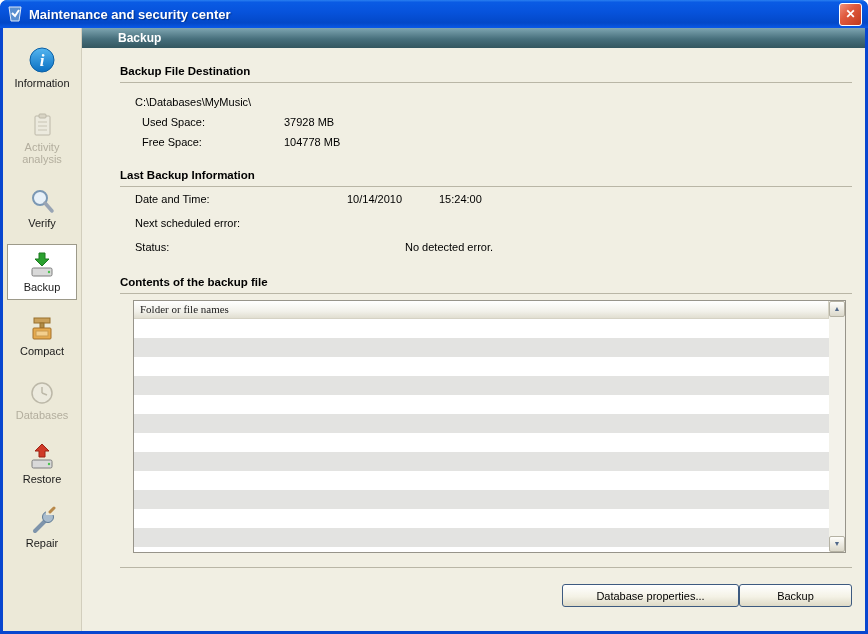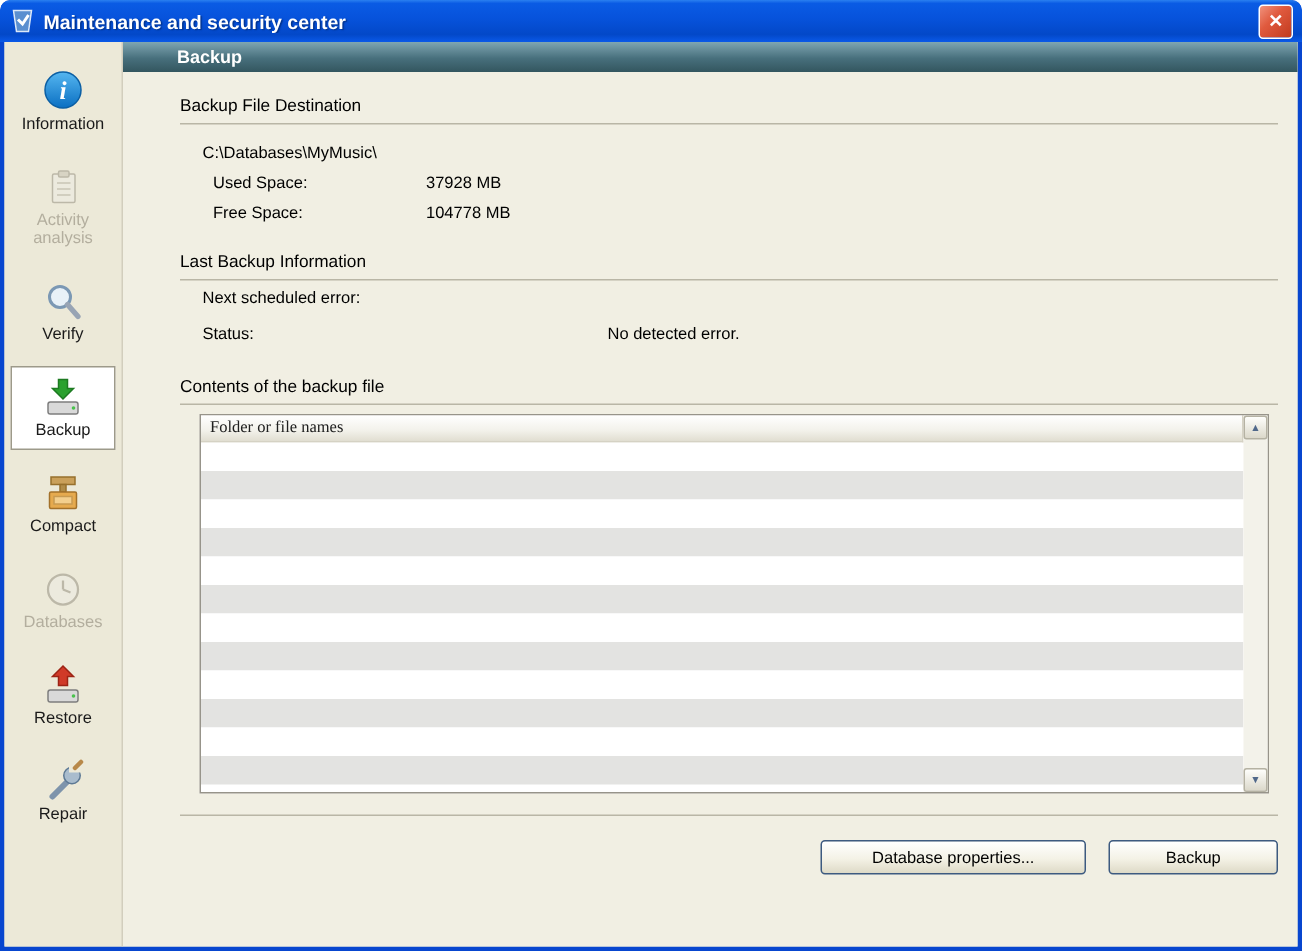--- a/index.html
+++ b/index.html
@@ -19,42 +19,42 @@
   .side-item{display:flex;flex-direction:column;align-items:center;gap:1px;margin:4px 4px;padding:5px 0 6px;border:1px solid transparent;
     font-size:11px;text-align:center;color:#1a1a1a;cursor:pointer;line-height:12px;}
   .side-item.selected{background:#ffffff;border-color:#9d9a8a;}
   .side-item.disabled{color:#b3ae9e;cursor:default;}
   .side-item .icon svg{display:block;}
   
   .main{flex:1;display:flex;flex-direction:column;background:#f1efe3;min-width:0;}
   .main-header{height:20px;flex:0 0 auto;color:#fff;font-weight:bold;font-size:12px;line-height:20px;padding-left:36px;
     background:linear-gradient(180deg,#7fa6b2 0%,#476f7c 55%,#33565f 100%);}
   .content{flex:1;padding:0 13px 0 38px;position:relative;}
-  .sec-title{font-weight:normal;font-size:11.5px;margin-top:17px;color:#000;}
+  .sec-title{font-weight:bold;font-size:11.5px;margin-top:17px;color:#000;}
   .sec-line{border-top:1px solid #b9b6a6;margin-top:5px;height:0;}
   .path-row{margin:9px 0 0 15px;font-size:11px;line-height:20px;color:#000;}
   .kv{display:flex;margin-left:22px;font-size:11px;line-height:20px;color:#000;}
   .kv .k{width:142px;flex:0 0 auto;}
   .kv2{display:flex;margin-left:15px;font-size:11px;line-height:24px;color:#000;}
   .kv2 .k{width:212px;flex:0 0 auto;}
   .kv2 .date{width:92px;flex:0 0 auto;}
   .kv2 .k-status{width:270px;flex:0 0 auto;}
   
   .listbox{position:relative;margin:6px 0 0 13px;width:713px;height:253px;box-sizing:border-box;border:1px solid #97948a;background:#fff;font-family:Liberation Serif, serif;}
   .lb-header{position:absolute;top:0;left:0;right:16px;height:18px;box-sizing:border-box;font-size:11px;line-height:17px;padding-left:6px;color:#202020;
     background:linear-gradient(180deg,#ffffff 0%,#f2f1ea 60%,#e1ded1 100%);border-bottom:1px solid #d5d2c4;border-right:1px solid #d5d2c4;}
   .lb-rows{position:absolute;top:18px;left:0;right:16px;bottom:0;overflow:hidden;}
   .trow{height:19px;background:#ffffff;}
   .trow.alt{background:#e3e3e1;}
   .lb-scroll{position:absolute;top:0;right:0;bottom:0;width:16px;background:#f3f2ea;display:flex;flex-direction:column;justify-content:space-between;}
   .sbtn{height:16px;box-sizing:border-box;display:flex;align-items:center;justify-content:center;font-size:7px;color:#50688a;cursor:pointer;
     background:linear-gradient(180deg,#fefefb,#dbd8ca);border:1px solid #b5b2a3;border-radius:2px;}
   
   .footer-line{border-top:1px solid #b9b6a6;margin-top:14px;height:0;}
-  .footer-btns{display:flex;justify-content:flex-end;gap:15px;margin-top:16px;}
+  .footer-btns{display:flex;justify-content:flex-end;margin-top:16px;}
   .xp-btn{height:23px;box-sizing:border-box;font-size:11px;font-family:"Liberation Sans",sans-serif;color:#000;cursor:pointer;
     background:linear-gradient(180deg,#ffffff 0%,#f4f2e6 55%,#dedac7 100%);border:1px solid #3d5a80;border-radius:3px;}
   .btn-props{width:177px;}
   .btn-backup{width:113px;}
 </style>
 </head>
 <body>
 
 <div class="window">
 
@@ -184,20 +184,25 @@
           <span class="v">37928 MB</span>
         </div>
         <div class="kv">
           <span class="k">Free Space:</span>
           <span class="v">104778 MB</span>
         </div>
 
         <div class="sec-title">Last Backup Information</div>
         <div class="sec-line"></div>
         <div class="kv2">
+          <span class="k">Date and Time:</span>
+          <span class="date">10/14/2010</span>
+          <span class="time">15:24:00</span>
+        </div>
+        <div class="kv2">
           <span class="k">Next scheduled error:</span>
           <span class="v"></span>
         </div>
         <div class="kv2">
           <span class="k-status">Status:</span>
           <span class="v">No detected error.</span>
         </div>
 
         <div class="sec-title">Contents of the backup file</div>
         <div class="sec-line"></div>

